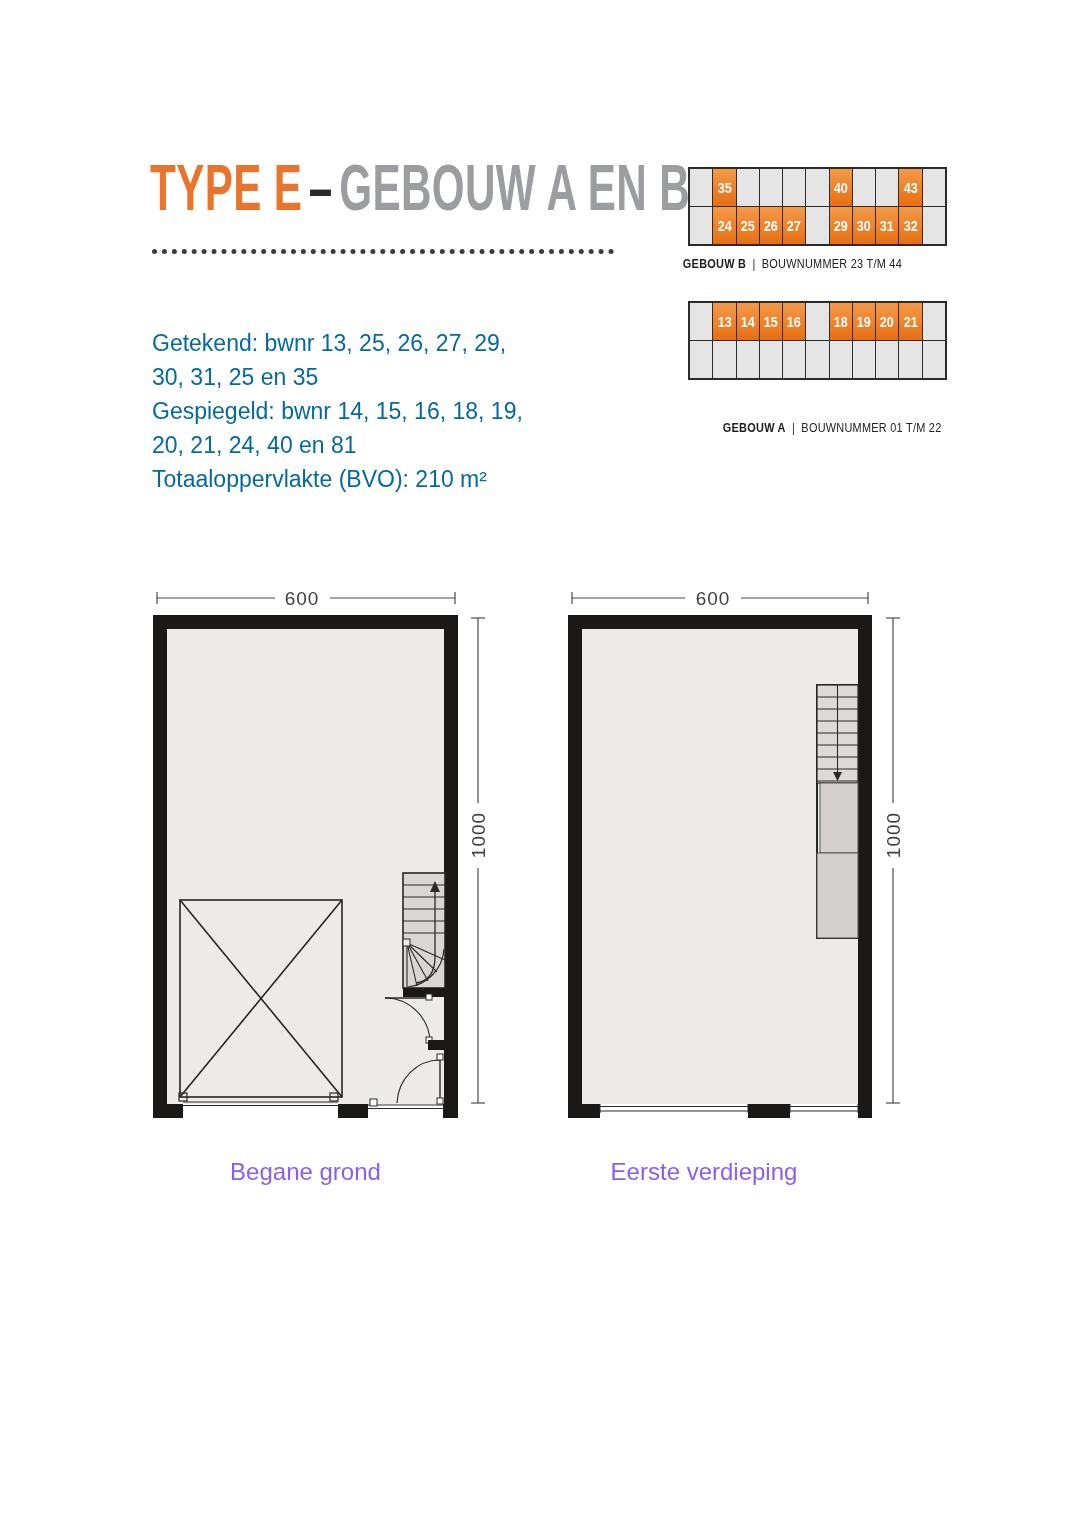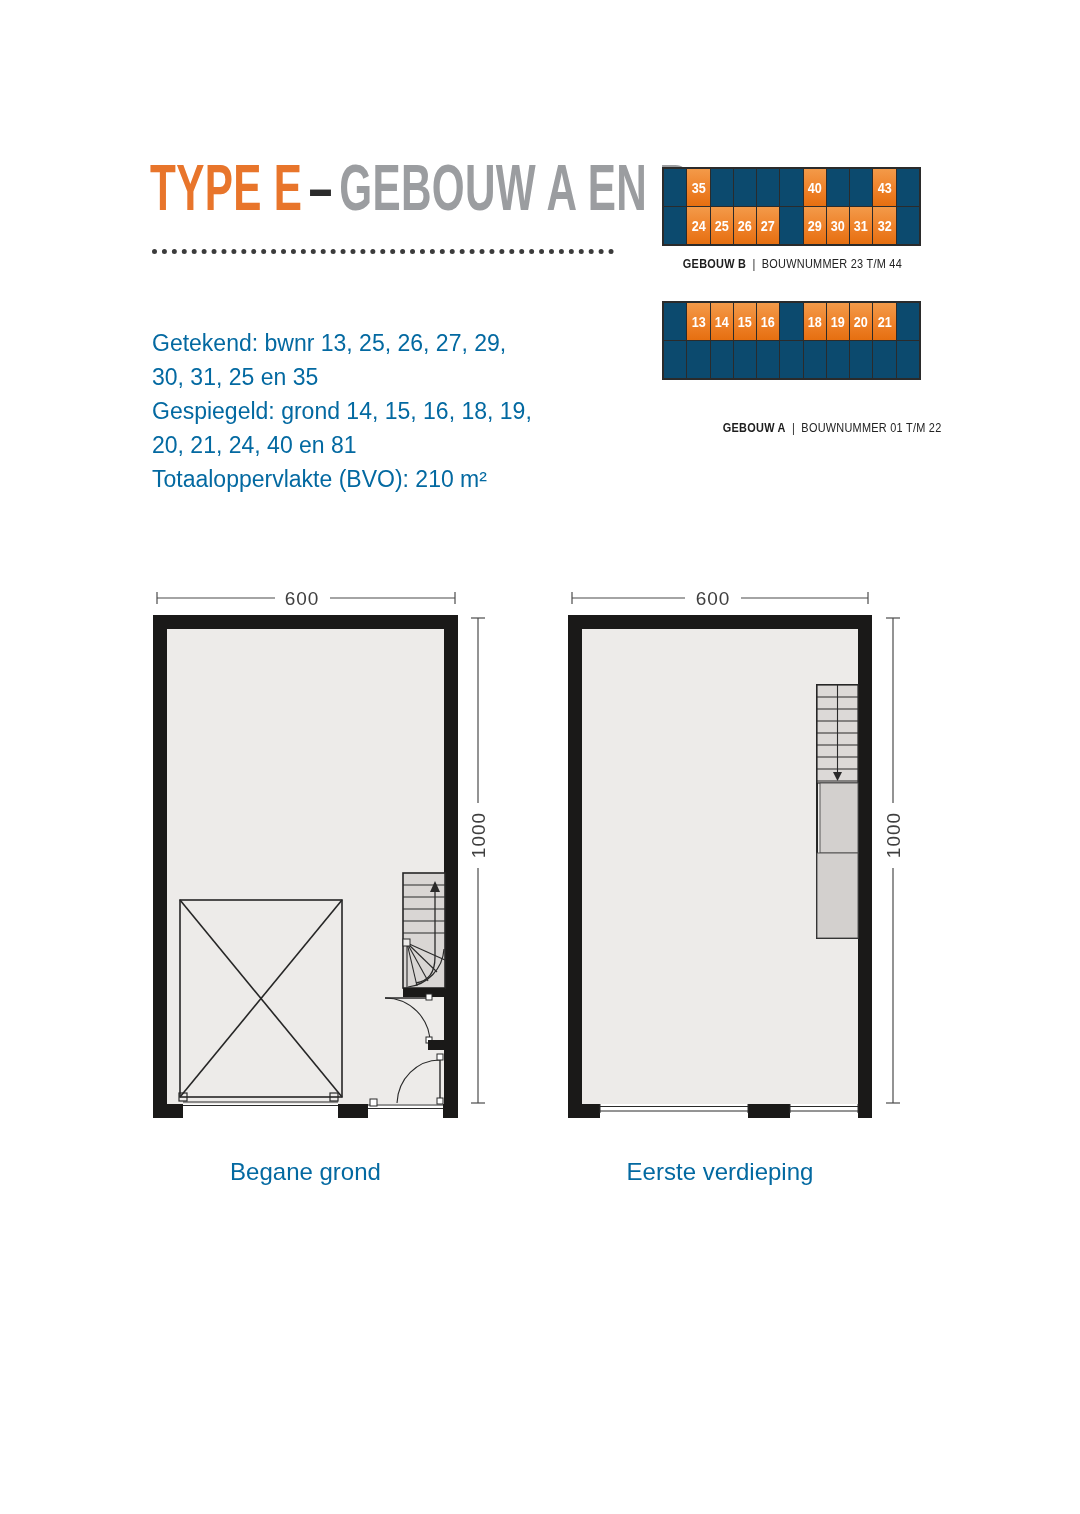--- a/index.html
+++ b/index.html
@@ -13,21 +13,21 @@
   .t-type{color:#E8752B;}
   .t-dash{color:#2b2b2b;padding:0 10px;}
   .t-rest{color:#9B9DA0;}
   .dotted{position:absolute;left:152px;top:249px;width:462px;height:0;
           border-top:5px dotted #3b3b3b;}
 
   
   .desc{position:absolute;left:152px;top:326px;font-size:23px;line-height:34px;color:#0369a1;}
 
   
-  .bgrid{position:absolute;width:255px;border:2px solid #2b2b2b;background:#0c4a6e;}
+  .bgrid{position:absolute;width:255px;border:2px solid #2b2b2b;background:#e5e5e5;margin-left:26px;}
   #gridB{left:662px;top:167px;}
   #gridA{left:662px;top:301px;}
   .b-row{display:flex;}
   .b-row:first-child{border-bottom:1.5px solid #2b2b2b;}
   .b-cell{flex:1;height:37px;display:flex;align-items:center;justify-content:center;}
   .b-cell + .b-cell{border-left:1.5px solid #2b2b2b;}
   .b-cell.on{background:linear-gradient(180deg,#F39A49 0%,#EE8129 55%,#E66F10 100%);}
   .b-cell span{color:#ffffff;font-weight:700;font-size:14px;transform:scaleX(0.9);}
 
   .bcap{position:absolute;width:255px;text-align:center;color:#1d1d1d;font-size:13px;white-space:nowrap;}
@@ -35,41 +35,41 @@
   #capA{left:702px;top:420px;}
   .bcap .inner{display:inline-block;transform:scaleX(0.84);transform-origin:center;}
   .bcap .n{font-weight:700;letter-spacing:0.3px;}
   .bcap .s{font-weight:400;padding:0 4px;color:#2a2a2a;}
   .bcap .r{font-weight:400;letter-spacing:0.3px;color:#222;}
 
   
   .plan{position:absolute;}
   #plan-ground{left:140px;top:585px;}
   #plan-first{left:555px;top:585px;}
-  .plan-cap{position:absolute;top:1158px;font-size:24px;color:#0369a1;text-align:center;}
+  .plan-cap{position:absolute;top:1158px;font-size:24px;color:#8b5cf6;text-align:center;}
   #cap-ground{left:153px;width:305px;}
-  #cap-first{left:568px;width:304px;text-align:center;}
+  #cap-first{left:552px;width:304px;text-align:center;}
 
   svg text{font-family:"Liberation Sans", sans-serif;}
   .dimtxt{font-size:19px;fill:#3f3f3f;letter-spacing:1px;}
 </style>
 </head>
 <body>
 
 <div class="page">
 
   <div class="title">
     <span class="t-type">TYPE E</span><span class="t-dash">–</span><span class="t-rest">GEBOUW A EN B</span>
   </div>
   <div class="dotted"></div>
 
   <div class="desc">
     <div>Getekend: bwnr 13, 25, 26, 27, 29,</div>
     <div>30, 31, 25 en 35</div>
-    <div>Gespiegeld: grond 14, 15, 16, 18, 19,</div>
+    <div>Gespiegeld: bwnr 14, 15, 16, 18, 19,</div>
     <div>20, 21, 24, 40 en 81</div>
     <div>Totaaloppervlakte (BVO): 210 m²</div>
   </div>
 
   <div class="bgrid" id="gridB">
       <div class="b-row">
         <div class="b-cell"></div>
         <div class="b-cell on">
           <span>35</span>
         </div>

